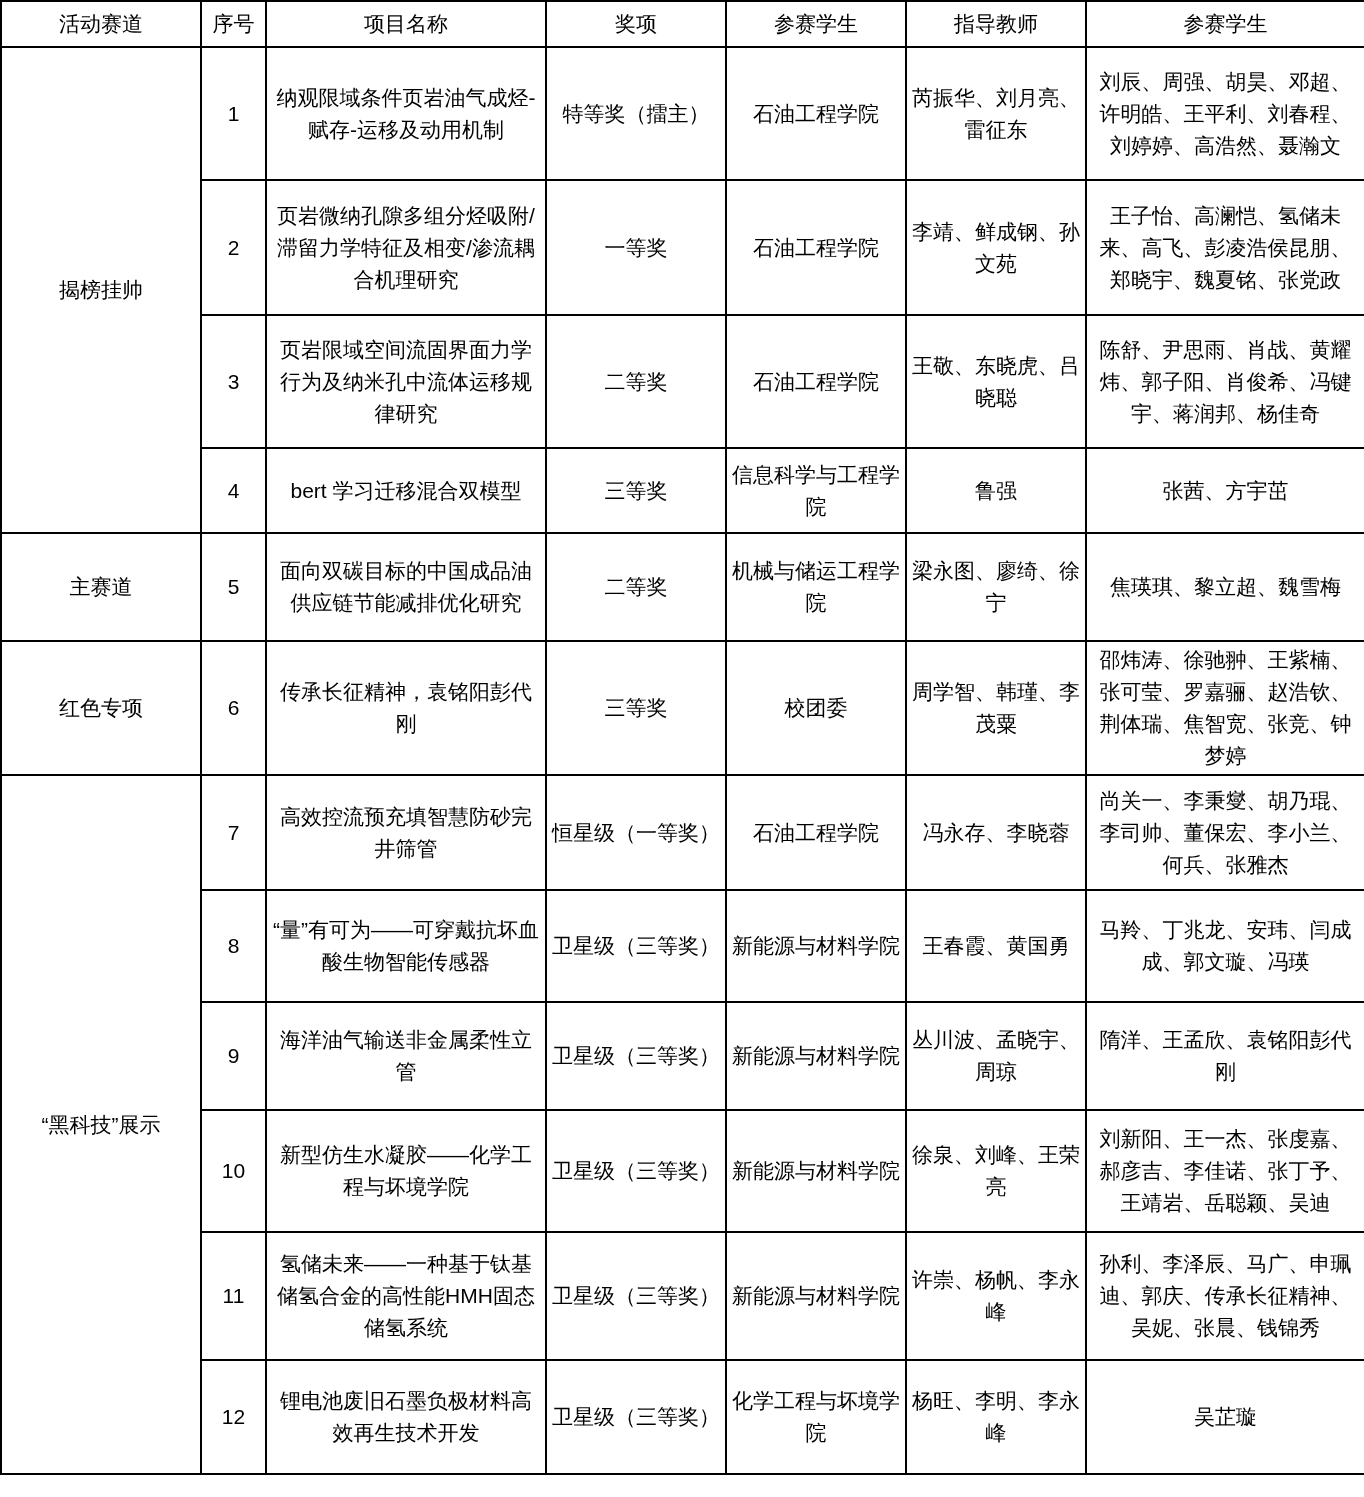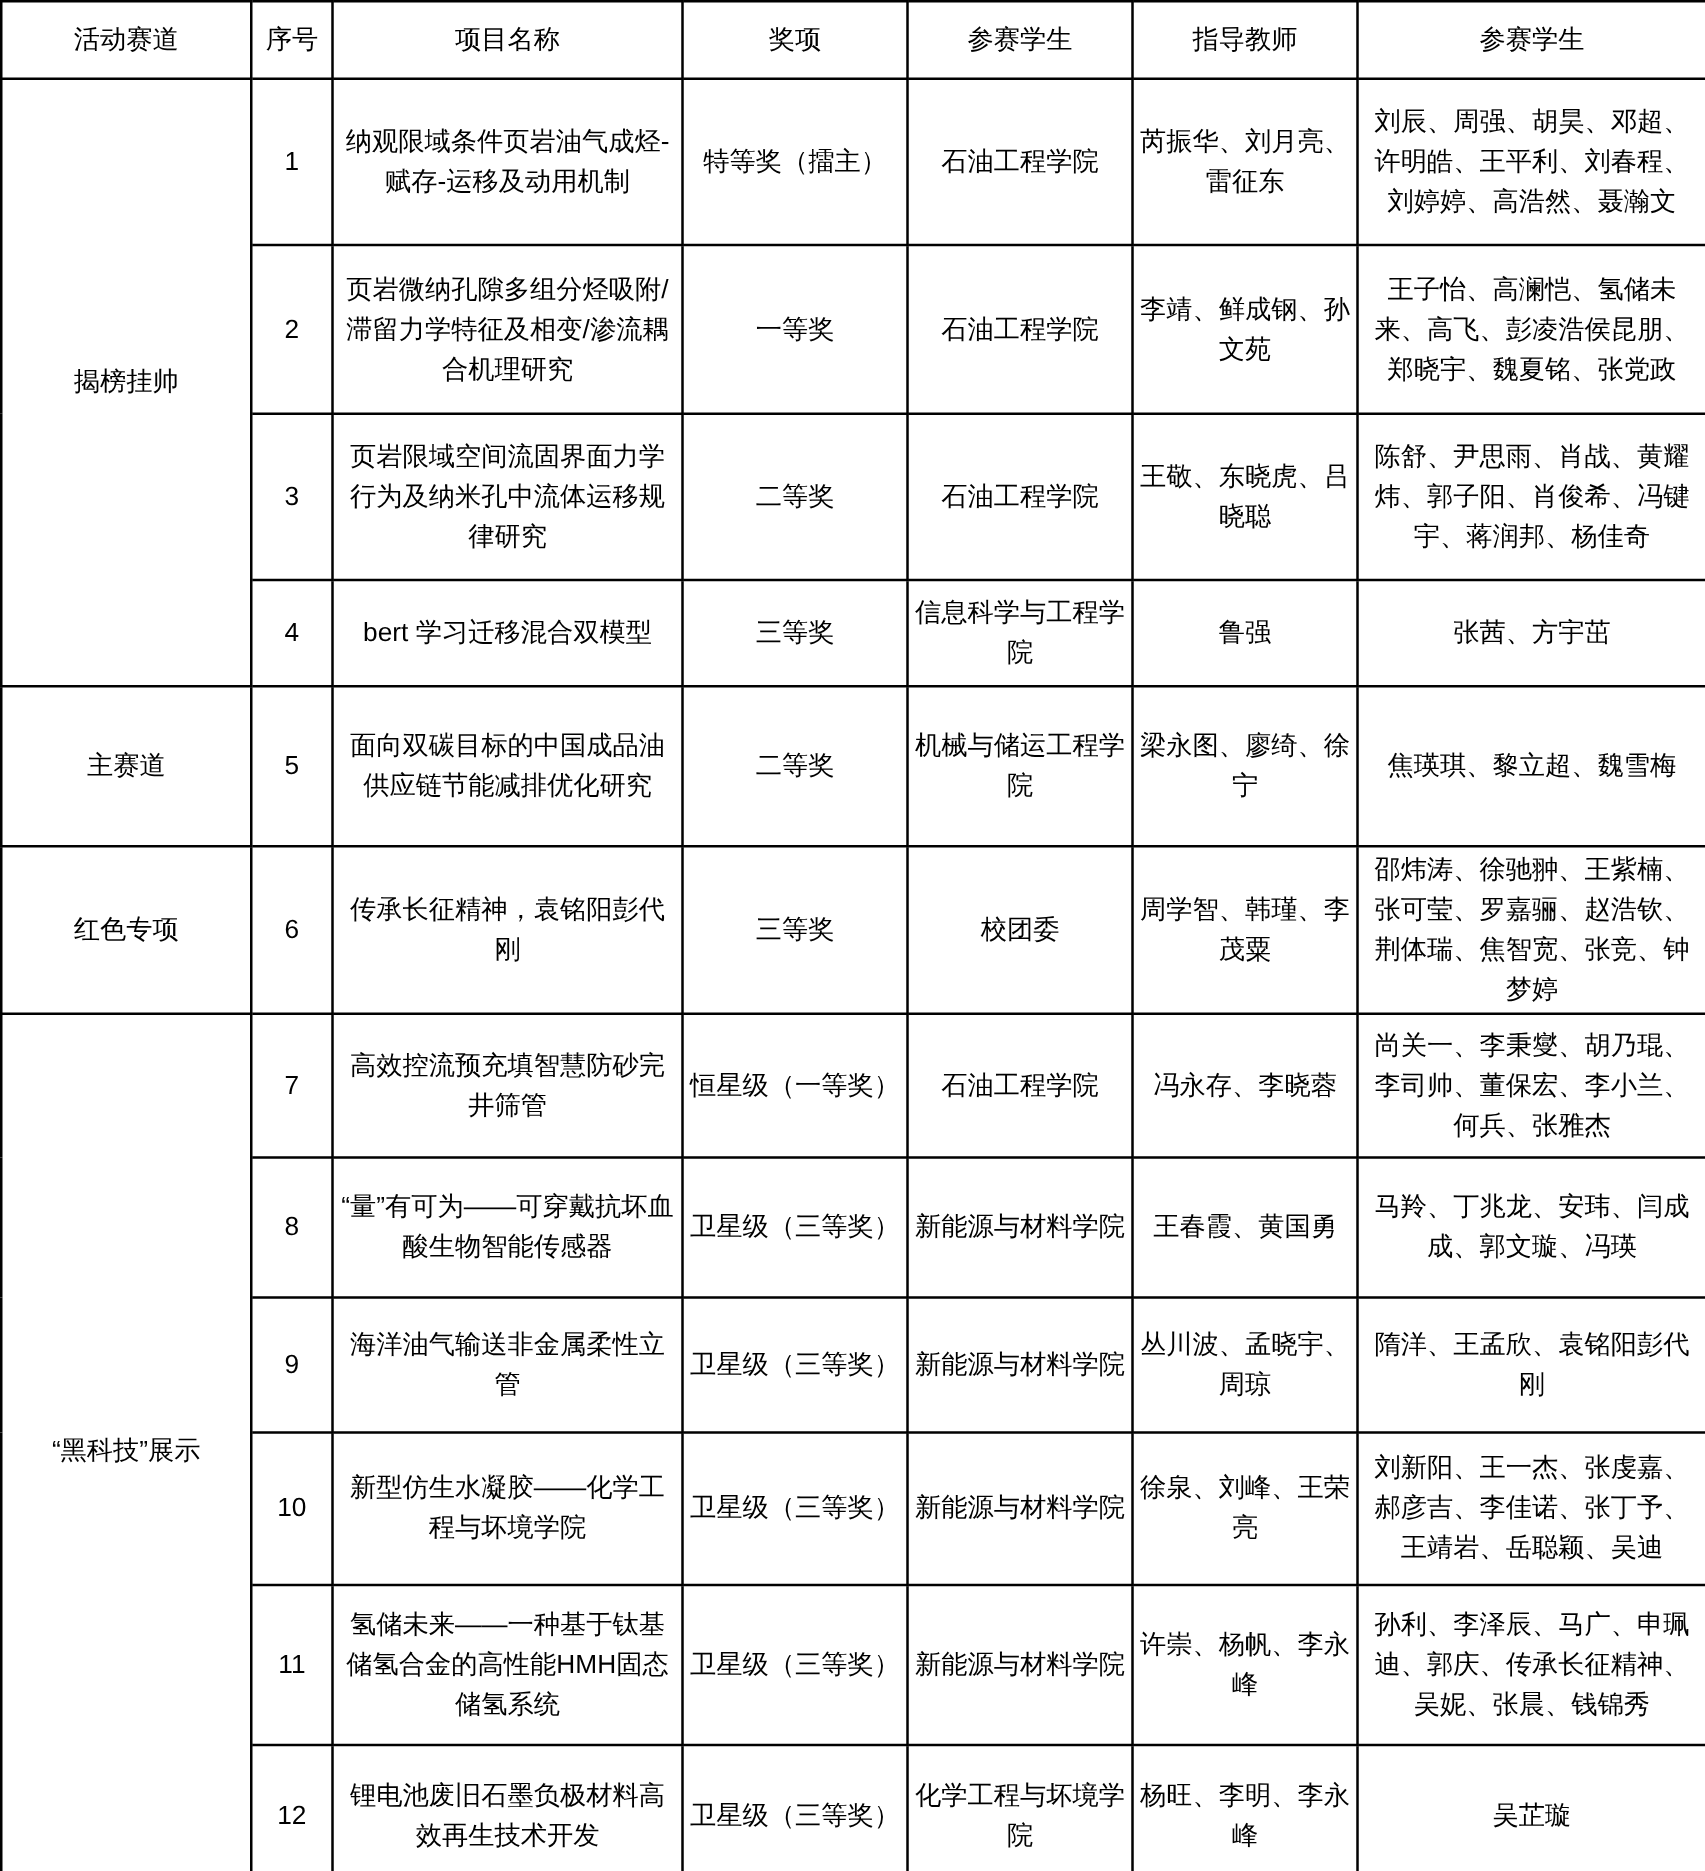--- a/index.html
+++ b/index.html
@@ -48,21 +48,21 @@
     <colgroup>
       <col class="c-track">
         <col class="c-no">
         <col class="c-project">
         <col class="c-award">
       <col class="c-unit">
         <col class="c-teacher">
         <col class="c-students">
     </colgroup>
     <thead>
-      <tr style="height:62px">
+      <tr style="height:46px">
         <th>活动赛道</th>
         <th>序号</th>
         <th>项目名称</th>
         <th>奖项</th>
         <th>参赛学生</th>
         <th>指导教师</th>
         <th>参赛学生</th>
       </tr>
     </thead>
     <tbody>
@@ -92,21 +92,21 @@
         <td>陈舒、尹思雨、肖战、黄耀炜、郭子阳、肖俊希、冯键宇、蒋润邦、杨佳奇</td>
       </tr>
       <tr style="height:85px">
         <td>4</td>
         <td>bert 学习迁移混合双模型</td>
         <td>三等奖</td>
         <td>信息科学与工程学院</td>
         <td>鲁强</td>
         <td>张茜、方宇茁</td>
       </tr>
-      <tr style="height:128px">
+      <tr style="height:108px">
         <td>主赛道</td>
         <td>5</td>
         <td>面向双碳目标的中国成品油供应链节能减排优化研究</td>
         <td>二等奖</td>
         <td>机械与储运工程学院</td>
         <td>梁永图、廖绮、徐宁</td>
         <td>焦瑛琪、黎立超、魏雪梅</td>
       </tr>
       <tr style="height:127px">
         <td>红色专项</td>

